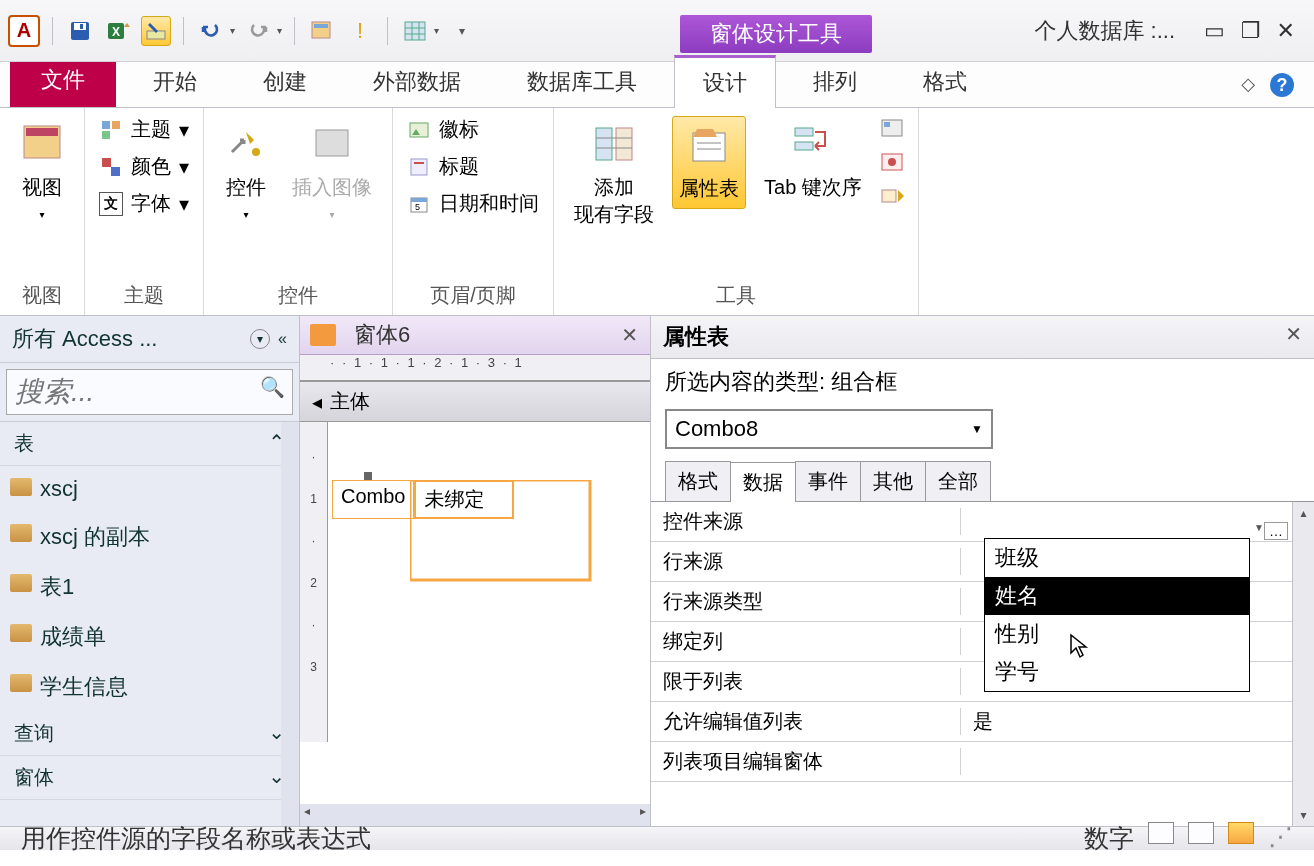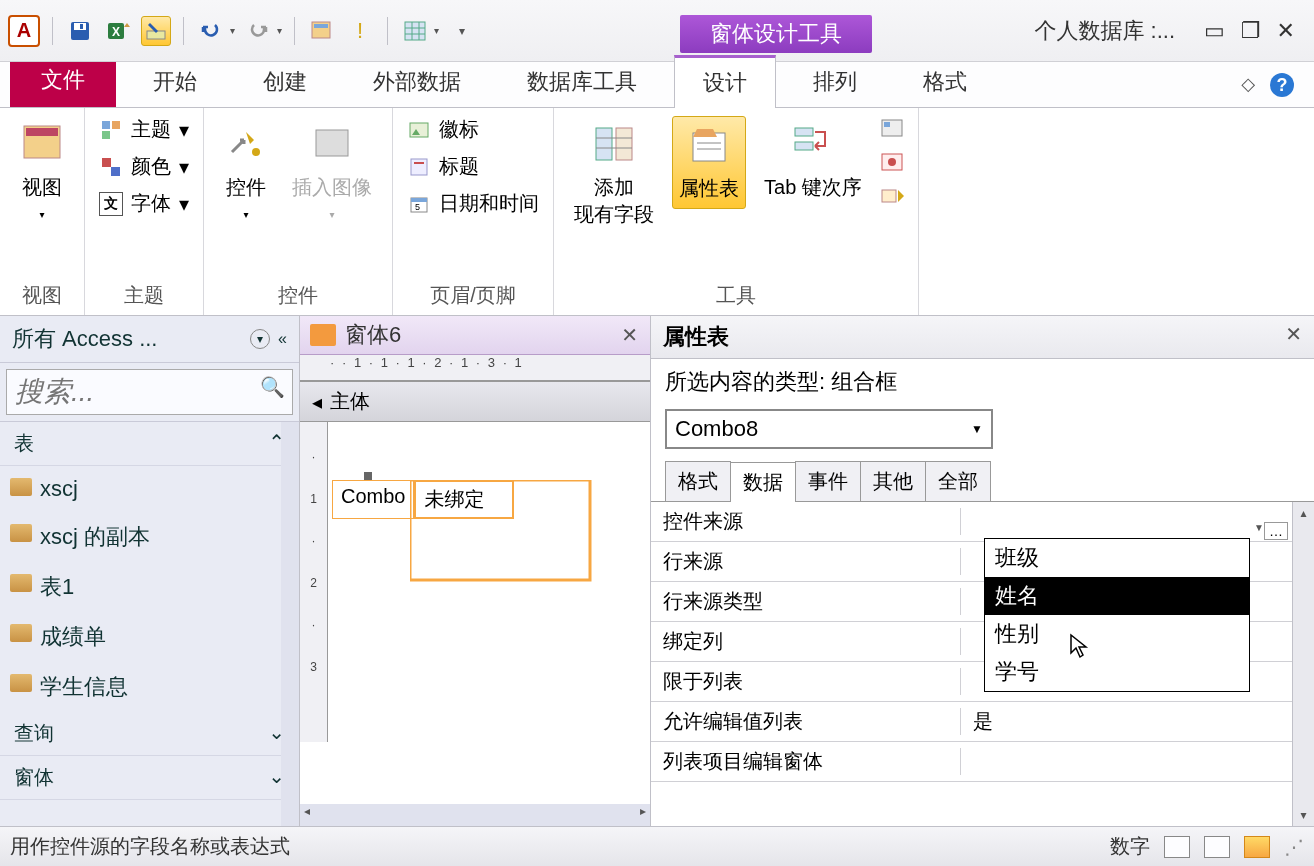--- a/index.html
+++ b/index.html
@@ -49,21 +49,21 @@
 .nav-search input { width: 100%; padding: 6px 30px 6px 8px; font-size: 28px; font-style: italic; border: 1px solid #aaa; background: #fafbff; }
 .nav-search .mag { position: absolute; right: 14px; top: 12px; color: #1a5bd6; font-size: 20px; }
 .nav-body { flex: 1; overflow-y: auto; position: relative; }
 .nav-group-hdr { padding: 8px 14px; font-size: 20px; color: #133; display: flex; justify-content: space-between; cursor: pointer; border-bottom: 1px solid #d5d7e4; }
 .nav-item { padding: 10px 14px 10px 40px; font-size: 22px; color: #133; cursor: pointer; position: relative; }
 .nav-item::before { content: ""; position: absolute; left: 10px; top: 12px; width: 22px; height: 18px; background: linear-gradient(#e3b96f,#c89244); border-radius: 2px; }
 .nav-scroll { position: absolute; right: 0; top: 0; bottom: 0; width: 18px; background: #e0e2ee; }
 
 
 .form-area { width: 350px; background: #f5f6fa; display: flex; flex-direction: column; }
-.form-tab { background: linear-gradient(#f1e8f8,#e2d4ee); display: flex; align-items: center; padding: 4px 10px; gap: 9px; border-bottom: 1px solid #b79cc8; position: relative; }
+.form-tab { background: linear-gradient(#f1e8f8,#e2d4ee); display: flex; align-items: center; padding: 4px 10px; gap: 18px; border-bottom: 1px solid #b79cc8; position: relative; }
 .form-tab-icon { width: 26px; height: 22px; background: #f39a3e; border-radius: 2px; }
 .form-tab-title { font-size: 22px; color: #333; font-weight: 500; }
 .form-tab-close { position: absolute; right: 12px; font-size: 20px; color: #555; cursor: pointer; }
 .form-canvas { flex: 1; background: #fff; position: relative; overflow: hidden; }
 .ruler-h { height: 26px; background: #f0f0f4; border-bottom: 1px solid #999; font-size: 13px; color: #444; padding-left: 30px; letter-spacing: 2px; }
 .section-hdr { background: linear-gradient(#e8e8ee,#d4d4da); border-top: 1px solid #999; border-bottom: 1px solid #999; padding: 6px 12px; font-size: 20px; display: flex; align-items: center; gap: 8px; }
 .canvas-body { position: relative; height: 320px; background: #fff; }
 .ruler-v { position: absolute; left: 0; top: 0; bottom: 0; width: 28px; background: #f0f0f4; border-right: 1px solid #999; font-size: 12px; color: #444; }
 .ruler-v div { text-align: center; padding-top: 28px; }
 .combo-ctrl { position: absolute; left: 32px; top: 58px; display: flex; }
@@ -91,22 +91,22 @@
 .prop-val { flex: 1; padding: 0 12px; font-size: 20px; position: relative; }
 .prop-val.with-dd::after { content: "▼"; position: absolute; right: 28px; font-size: 10px; color: #555; }
 .prop-val.with-dd::before { content: "…"; position: absolute; right: 4px; border: 1px solid #999; padding: 0 4px; font-size: 14px; }
 .dropdown-list { position: absolute; top: 74px; right: 42px; width: 266px; background: #fff; border: 1px solid #000; z-index: 10; }
 .dropdown-item { padding: 4px 10px; font-size: 22px; cursor: pointer; }
 .dropdown-item.sel { background: #000; color: #fff; }
 .prop-vscroll { width: 22px; background: #e9e9ee; border-left: 1px solid #c0c0c8; display: flex; flex-direction: column; justify-content: space-between; padding: 4px 0; font-size: 12px; text-align: center; color: #555; }
 .cursor-arrow { position: absolute; top: 94px; right: 160px; font-size: 24px; z-index: 20; pointer-events: none; }
 
 
-.statusbar { height: 40px; background: linear-gradient(#f5f5f8,#e5e5ea); border-top: 1px solid #c0c0c8; display: flex; align-items: center; padding: 0 10px; font-size: 20px; color: #333; }
-.status-right { margin-left: auto; display: flex; gap: 14px; align-items: center; }
+.statusbar { height: 24px; background: linear-gradient(#f5f5f8,#e5e5ea); border-top: 1px solid #c0c0c8; display: flex; align-items: center; padding: 0 21px; font-size: 25px; color: #333; }
+.status-right { margin-left: auto; display: flex; gap: 14px; }
 .sb-icon { width: 26px; height: 22px; border: 1px solid #888; background: #fdfdff; }
 .sb-icon.active { background: linear-gradient(#ffd966,#f7a742); border-color: #d4881a; }
 </style>
 </head>
 <body>
 
 <div class="titlebar">
   <div class="titlebar-left">
     <div class="access-logo">A</div>
     <div class="sep"></div>

